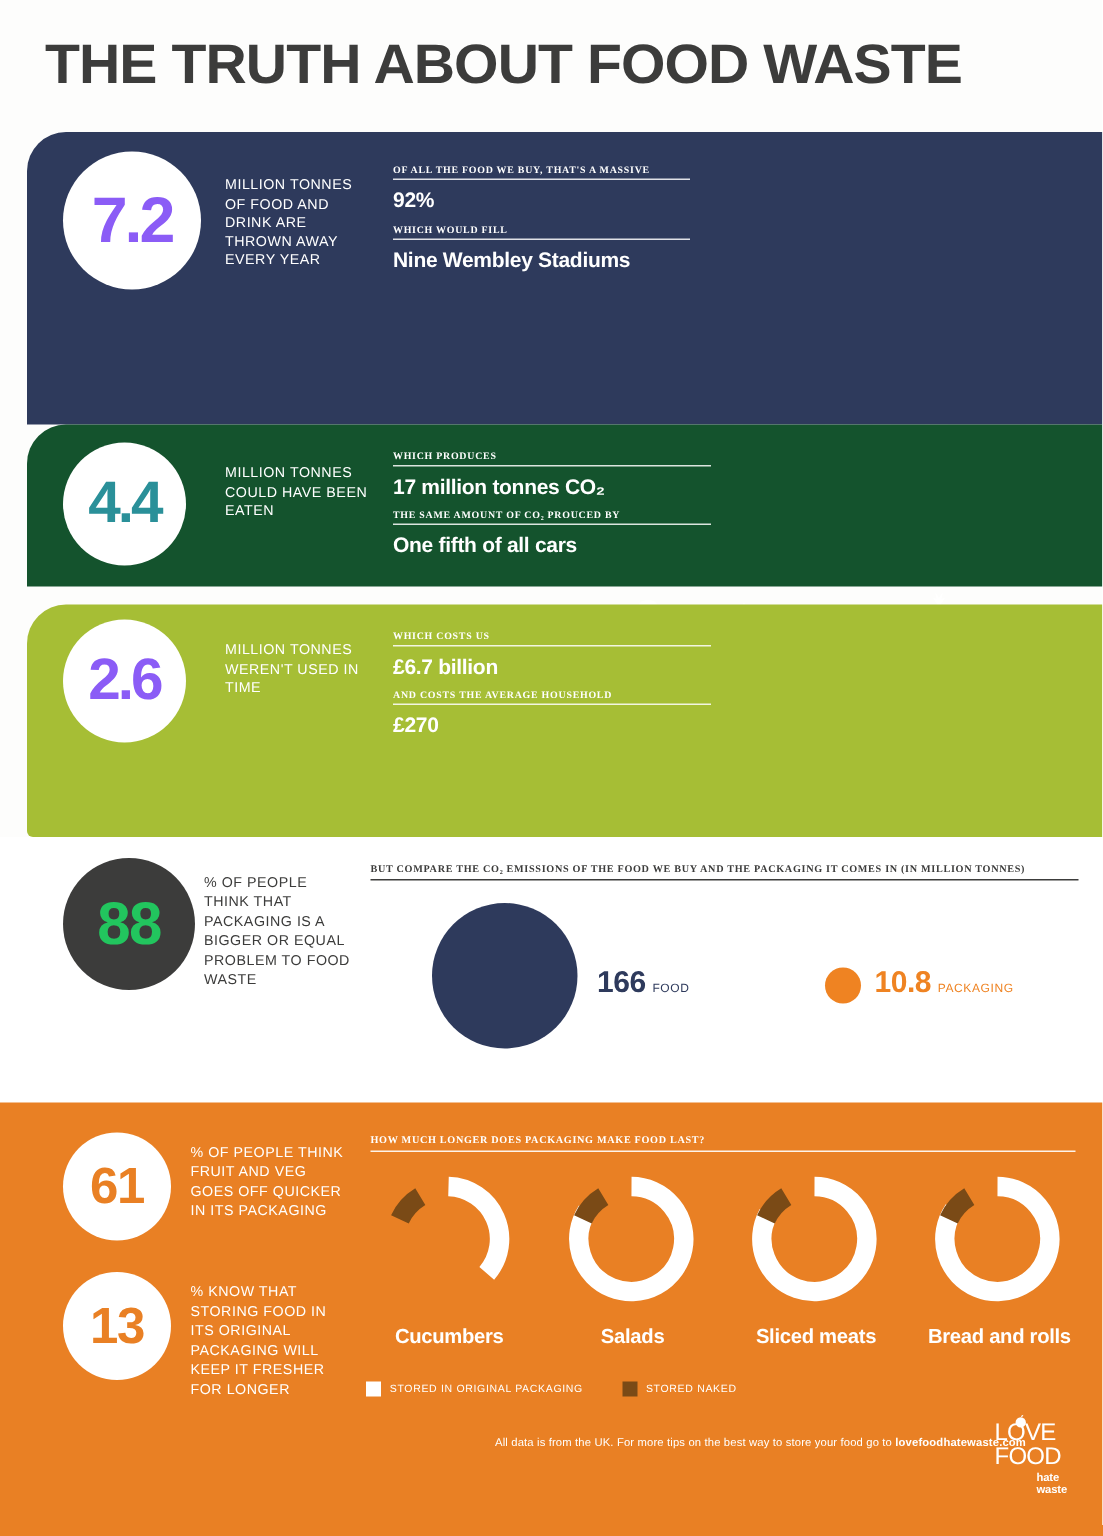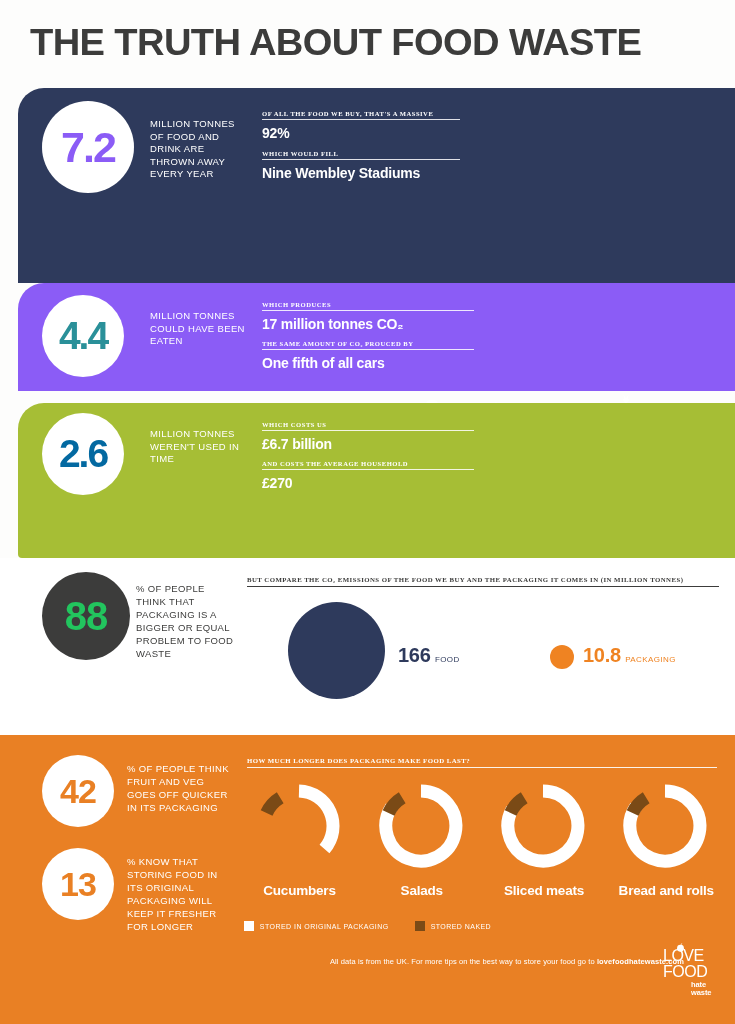--- a/index.html
+++ b/index.html
@@ -35,36 +35,36 @@
     width: 717px; height: 470px;
     overflow: hidden;
   }
   .band {
     position: absolute;
     left: 0;
     width: 717px;
     overflow: hidden;
   }
   .band-navy  { top: 0;   height: 195px; background: #2e3a5c; border-top-left-radius: 26px; }
-  .band-teal  { top: 195px; height: 108px; background: #8b5cf6; border-top-left-radius: 26px; text-decoration: underline; }
+  .band-teal  { top: 195px; height: 108px; background: #14532d; border-top-left-radius: 26px; text-decoration: underline; }
   .band-green { top: 315px; height: 155px; background: #a6be35; border-top-left-radius: 26px;
                 border-bottom-left-radius: 4px; }
 
   
   .stat-circle {
     position: absolute;
     border-radius: 50%;
     background: #ffffff;
     display: flex; align-items: center; justify-content: center;
     font-weight: bold;
     letter-spacing: -2px;
   }
   .sc-72 { left: 24px; top: 13px;  width: 92px; height: 92px; font-size: 43px; color: #8b5cf6; }
   .sc-44 { left: 24px; top: 12px;  width: 82px; height: 82px; font-size: 39px; color: #2a9099; }
-  .sc-26 { left: 24px; top: 10px;  width: 82px; height: 82px; font-size: 39px; color: #0369a1; }
+  .sc-26 { left: 24px; top: 10px;  width: 82px; height: 82px; font-size: 39px; color: #8b5cf6; }
 
   .stat-caption {
     position: absolute;
     color: #ffffff;
     font-size: 9.5px;
     line-height: 12.5px;
     letter-spacing: 0.35px;
     width: 100px;
     text-transform: uppercase;
   }
@@ -664,21 +664,21 @@
     </div>
 
     <div class="bubble-pack"></div>
     <div class="bub-label lbl-pack">
       <span class="num">10.8</span>
       <span class="txt">PACKAGING</span>
     </div>
   </div>
 
   <div class="orange-sec">
-    <div class="circle-o c-61">42</div>
+    <div class="circle-o c-61">61</div>
     <div class="cap-o cap-61">% OF PEOPLE THINK FRUIT AND VEG GOES OFF QUICKER IN ITS PACKAGING</div>
 
     <div class="circle-o c-13">13</div>
     <div class="cap-o cap-13">% KNOW THAT STORING FOOD IN ITS ORIGINAL PACKAGING WILL KEEP IT FRESHER FOR LONGER</div>
 
     <div class="donut-head">HOW MUCH LONGER DOES PACKAGING MAKE FOOD LAST?</div>
 
     <div class="donuts">
       <div class="donut-cell">
         <svg width="86" height="86" viewBox="0 0 86 86">

